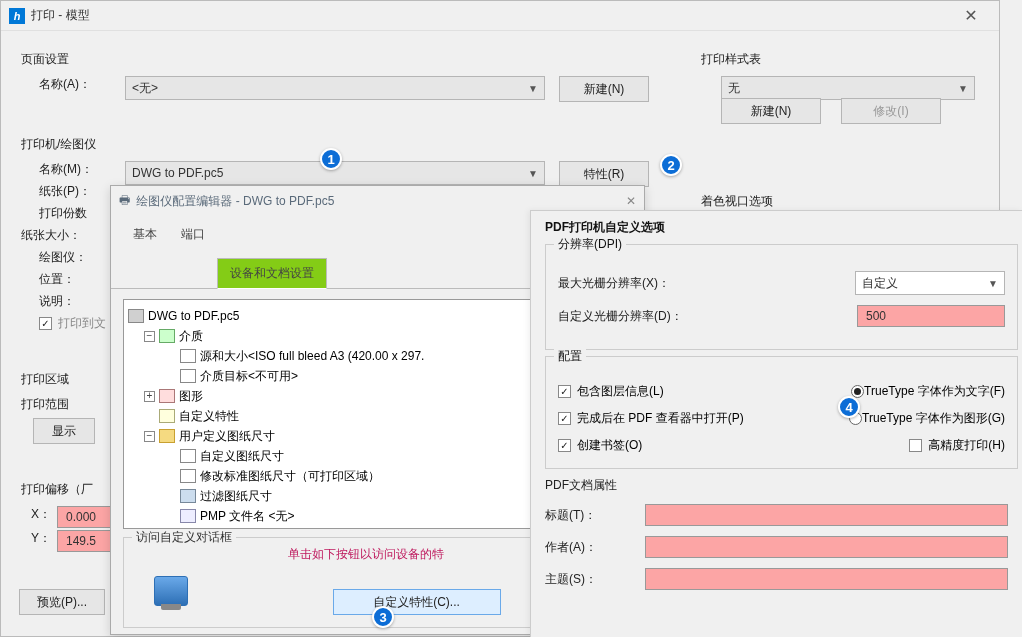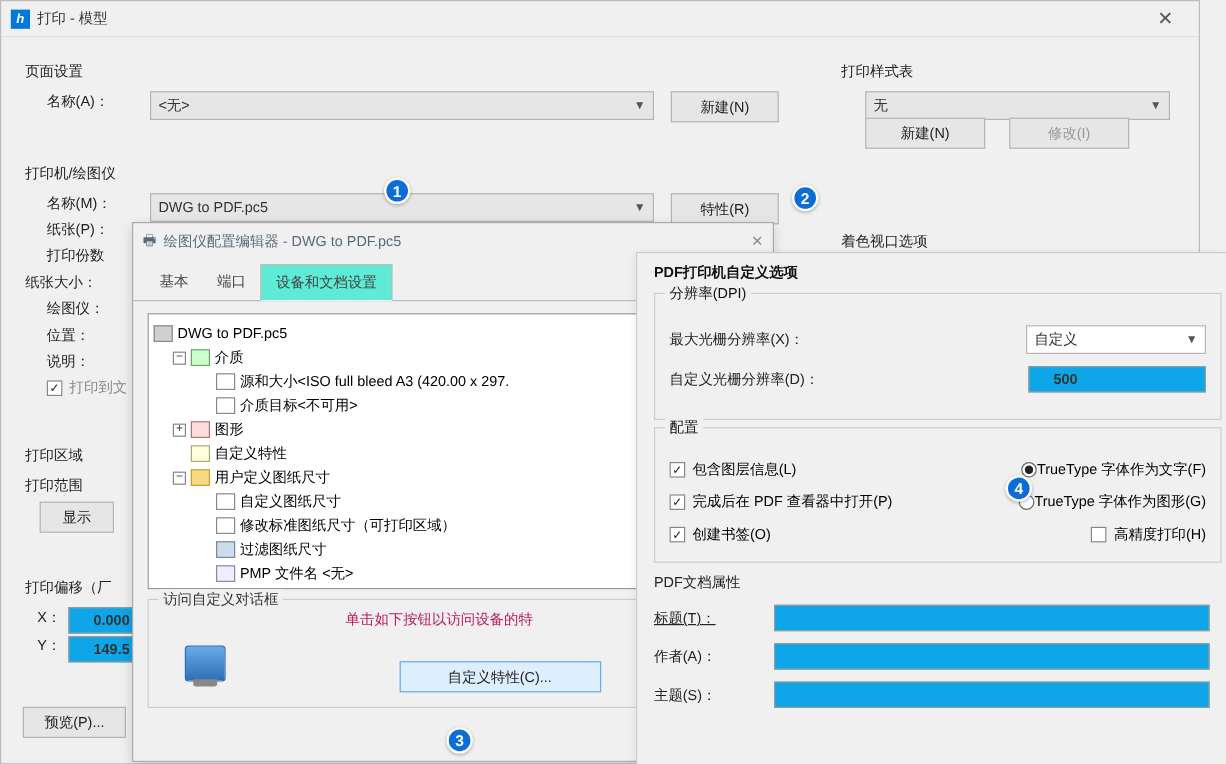--- a/index.html
+++ b/index.html
@@ -16,37 +16,37 @@
   .fieldset { position: absolute; border: none; }
   .fs-label { color: #222; margin-bottom: 8px; }
 
   .row { display: flex; align-items: flex-start; margin-bottom: 6px; height: 16px; }
   .lbl { color: #222; white-space: nowrap; }
 
   .combo { display:inline-flex; align-items:center; justify-content:space-between; height:24px; background:#e6e6e6; border:1px solid #b5b5b5; padding:0 6px; color:#333; cursor:pointer; }
   .combo .arrow { font-size:10px; color:#555; }
   .btn { display:inline-flex; align-items:center; justify-content:center; height:26px; padding:0 10px; background:#e6e6e6; border:1px solid #b5b5b5; color:#222; cursor:pointer; }
   .btn.disabled { color:#999; }
-  .txt { height:22px; border:1px solid #999; background:#0ea5e9; padding:0 20px; display:inline-flex; align-items:center; color:#333;font-weight:bold; }
+  .txt { height:22px; border:1px solid #999; background:#fca5a5; padding:0 8px; display:inline-flex; align-items:center; color:#333; }
   .chk { display:inline-flex; align-items:center; gap:6px; }
   .chk .box { width:13px; height:13px; border:1px solid #888; background:#fff; display:inline-flex; align-items:center; justify-content:center; font-size:10px; color:#222;}
   .chk.dim .lbl2 { color:#888; }
   .radio { display:inline-flex; align-items:center; gap:0; }
   .radio .dot { width:13px; height:13px; border:1px solid #666; border-radius:50%; background:#fff; display:inline-flex; align-items:center; justify-content:center;}
   .radio .dot.filled::after { content:""; width:7px; height:7px; background:#222; border-radius:50%; }
 
   
   .badge { position:absolute; width:22px; height:22px; border-radius:50%; background:#0c6dd6; color:#fff; display:flex; align-items:center; justify-content:center; font-weight:bold; font-size:13px; z-index:200; border:2px solid #fff; box-shadow:0 1px 3px rgba(0,0,0,.3);}
 
   
   .win-cfg { position:absolute; left:110px; top:185px; width:535px; height:450px; background:#f0f0f0; border:1px solid #aaa; box-shadow:0 3px 10px rgba(0,0,0,.15); z-index:50; }
   .win-cfg .tb2 { height:30px; display:flex; align-items:center; padding:0 8px; color:#5a6a7a; }
   .tabs { display:flex; border-bottom:1px solid #bbb; padding:0 10px; margin-top:4px; }
   .tab { padding:6px 12px; color:#444; cursor:pointer; }
-  .tab.active { background:#5eead4; border:1px solid #bbb; border-bottom:1px solid #fff; margin-bottom:-1px; }
+  .tab.active { background:#84cc16; border:1px solid #bbb; border-bottom:1px solid #fff; margin-bottom:-1px;margin-top:38px; }
   .tree { background:#fff; border:1px solid #999; margin:10px 12px 0 12px; height:230px; overflow:hidden; padding:6px 4px; font-family:"SimSun","NSimSun",monospace; font-size:13px; }
   .tn { display:flex; align-items:center; height:20px; color:#000; white-space:nowrap; }
   .ind { display:inline-block; }
   .tog { width:11px; height:11px; border:1px solid #888; display:inline-flex; align-items:center; justify-content:center; font-size:10px; color:#444; margin-right:4px; line-height:1;}
   .nic { width:16px; height:14px; display:inline-block; margin-right:4px; }
   .ic-root { background:#d0d0d0; border:1px solid #888;}
   .ic-folder { background:#f5da81; border:1px solid #c8a030;}
   .ic-doc { background:#fff; border:1px solid #888; position:relative;}
   .ic-filter { background:#cde; border:1px solid #789;}
   .ic-pmp { background:#eef; border:1px solid #88a;}
@@ -312,21 +312,21 @@
       <span class="chk">
           <span class="box"></span>
           <span>高精度打印(H)</span>
         </span>
     </div>
   </div>
 
   <div class="grp-nb">
     <div class="fs-label" style="margin:8px 0 10px 0;">PDF文档属性</div>
     <div class="opt-row">
-        <span class="lbl" style="width:100px;text-decoration:underline;">标题(T)：</span>
+        <span class="lbl" style="width:100px;">标题(T)：</span>
         <span class="txt" style="flex:1;"></span>
       </div>
     <div class="opt-row">
         <span class="lbl" style="width:100px;">作者(A)：</span>
         <span class="txt" style="flex:1;"></span>
       </div>
     <div class="opt-row">
         <span class="lbl" style="width:100px;">主题(S)：</span>
         <span class="txt" style="flex:1;"></span>
       </div>

